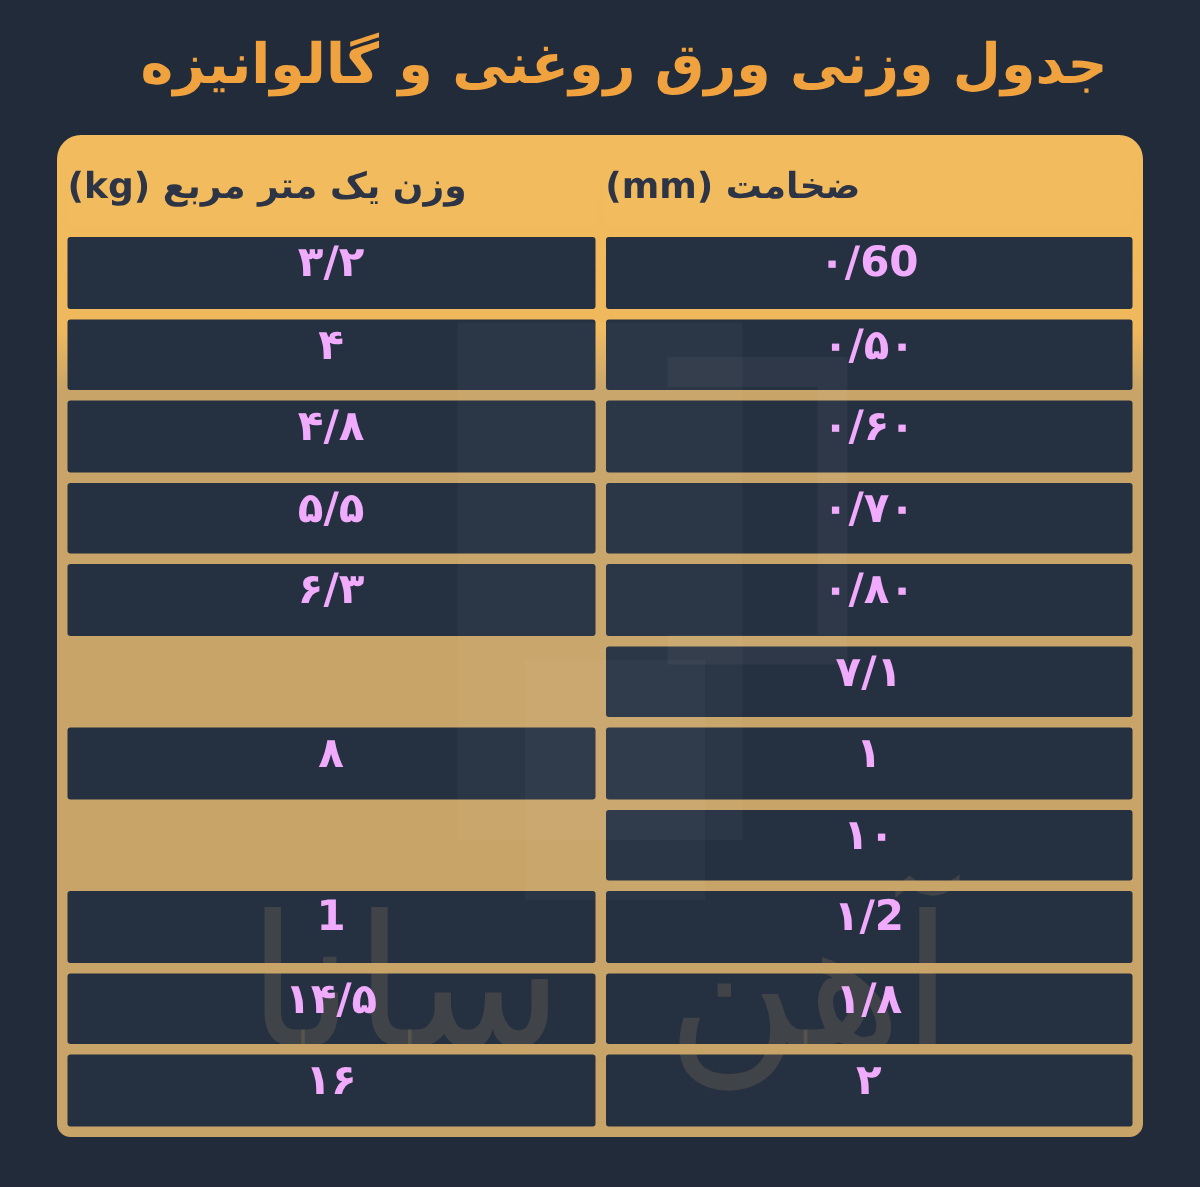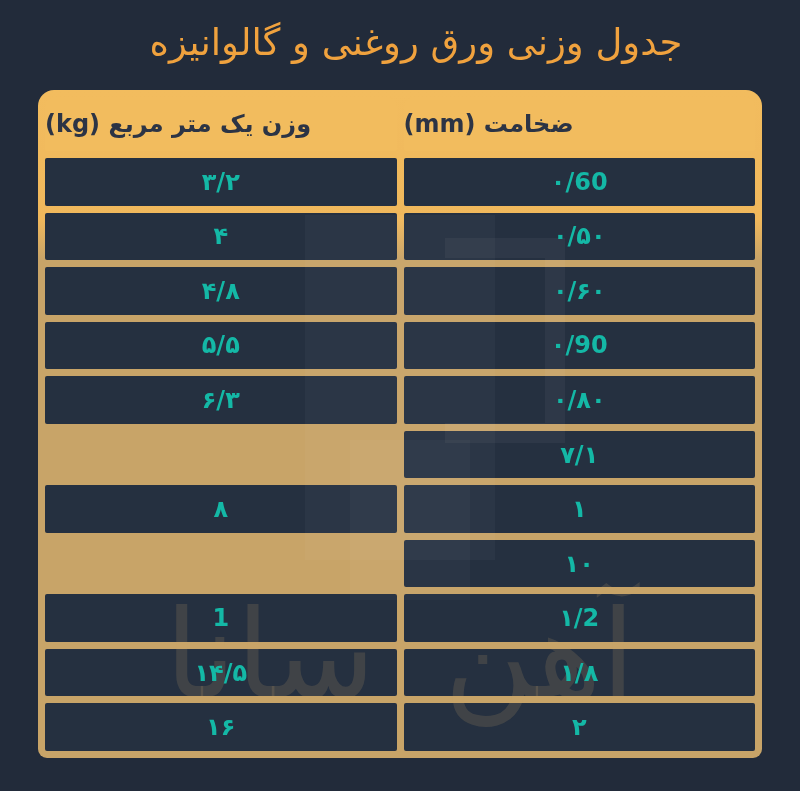--- a/index.html
+++ b/index.html
@@ -7,21 +7,21 @@
     width:800px;height:791px;
     background:#222B3A;
     overflow:hidden;
     position:relative;
     font-family:"DejaVu Sans","Liberation Sans",sans-serif;
     direction:rtl;
   }
   .page-title{
     position:absolute;top:0;right:0;left:0;height:84px;
     display:flex;align-items:center;justify-content:center;
-    font-size:37px;font-weight:normal;
+    font-size:37px;font-weight:bold;
     color:#F0A23E;
     letter-spacing:0;
     padding-left:32px;
   }
   .table-frame{
     position:absolute;
     top:90px;right:38px;
     width:724px;height:668px;
     box-sizing:border-box;
     padding:7px;
@@ -42,23 +42,23 @@
   }
   .table-body{
     flex:1;display:flex;flex-direction:column;gap:7px;
   }
   .data-row{
     flex:1;display:grid;grid-template-columns:1fr 1fr;gap:7px;
   }
   .data-cell{
     background:#253040;
     border-radius:2px;
-    display:flex;align-items:center;justify-content:center;
-    color:#14b8a6;
-    font-size:24px;font-weight:bold;
+    display:flex;justify-content:center;
+    color:#f0abfc;
+    font-size:28px;font-weight:bold;
     position:relative;
   }
   .data-cell .val{position:relative;z-index:2;}
   
   .wm{position:absolute;pointer-events:none;z-index:1;}
   .wm-logo-block{
     top:215px;right:305px;width:190px;height:345px;
     background:rgba(255,255,255,0.030);
   }
   .wm-logo-bracket{
@@ -119,21 +119,21 @@
       <div class="data-row">
         <div class="data-cell">
           <span class="val">۰/۶۰</span>
         </div>
         <div class="data-cell">
           <span class="val">۴/۸</span>
         </div>
       </div>
       <div class="data-row">
         <div class="data-cell">
-          <span class="val">۰/90</span>
+          <span class="val">۰/۷۰</span>
         </div>
         <div class="data-cell">
           <span class="val">۵/۵</span>
         </div>
       </div>
       <div class="data-row">
         <div class="data-cell">
           <span class="val">۰/۸۰</span>
         </div>
         <div class="data-cell">

